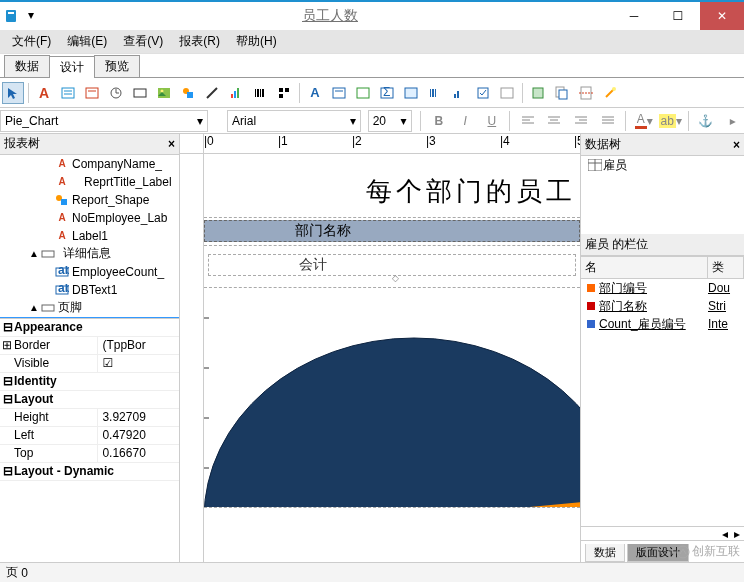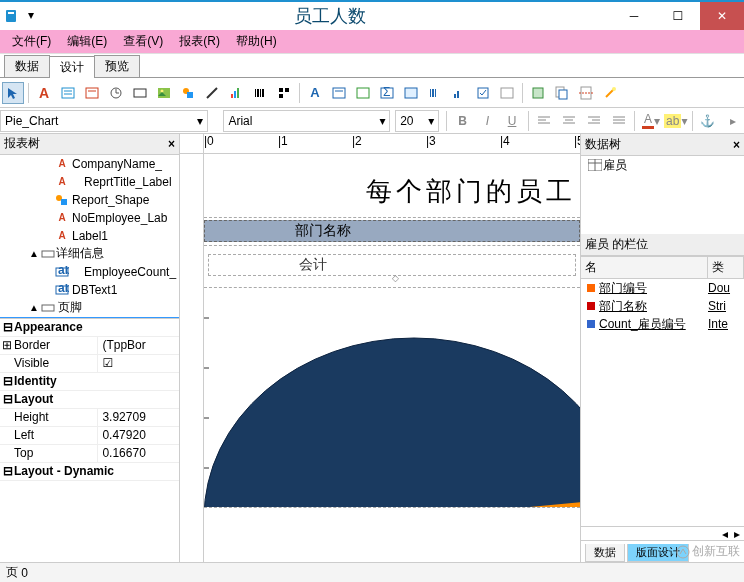--- a/index.html
+++ b/index.html
@@ -1,25 +1,25 @@
 <!DOCTYPE html>
 <html><head>
 <meta charset="utf-8">
 <style>
 * { margin: 0; padding: 0; box-sizing: border-box; font-family: "Microsoft YaHei", Arial, sans-serif; font-size: 12px; }
 body { width: 744px; height: 582px; overflow: hidden; background: #fff; display: flex; flex-direction: column; }
 
 .titlebar { height: 30px; background: #fff; border-top: 2px solid #1e90d0; display: flex; align-items: center; }
 .titlebar .icon { width: 16px; height: 16px; margin: 0 4px; }
-.titlebar .title { flex: 1; text-align: center; font-size: 18px; color: #0c4a6e; }
+.titlebar .title { flex: 1; text-align: center; font-size: 14px; color: #737373; text-decoration: underline; }
 .win-btns { display: flex; }
 .win-btns div { width: 44px; height: 28px; display: flex; align-items: center; justify-content: center; }
 .win-close { background: #c75050; color: #fff; }
 
-.menubar { height: 24px; background: #f9a8d4; display: flex; align-items: center; padding: 0 4px; border-bottom: 1px solid #e0e0e0; }
+.menubar { height: 24px; background: #e5e5e5; display: flex; align-items: center; padding: 0 4px; border-bottom: 1px solid #e0e0e0; }
 .menubar span { padding: 2px 8px; }
 
 .tabbar { height: 24px; display: flex; align-items: flex-end; padding-left: 4px; border-bottom: 1px solid #999; }
 .tab { padding: 2px 10px; border: 1px solid #999; border-bottom: none; margin-right: -1px; background: #f0f0f0; }
 .tab.active { background: #fff; position: relative; top: 1px; }
 
 .toolbar { height: 30px; display: flex; align-items: center; padding: 2px; border-bottom: 1px solid #ccc; gap: 2px; }
 .tb-btn { width: 22px; height: 22px; display: flex; align-items: center; justify-content: center; border: 1px solid transparent; }
 .tb-btn.active { border: 1px solid #7aa7c7; background: #d5e5f3; }
 .tb-sep { width: 1px; height: 20px; background: #ccc; margin: 0 2px; }
@@ -65,21 +65,21 @@
 .col-header { display: flex; background: #f4f4f4; border-top: 1px solid #ccc; border-bottom: 1px solid #ccc; }
 .col-header div { padding: 2px 4px; border-right: 1px solid #ccc; }
 .field-row { display: flex; height: 18px; text-decoration: underline; }
 .field-row .fn { flex: 1; padding-left: 6px; display: flex; align-items: center; }
 .field-row .ft { width: 36px; display: flex; align-items: center; }
 .legend-sw { width: 8px; height: 8px; margin-right: 4px; display: inline-block; }
 
 .status { height: 20px; border-top: 1px solid #ccc; display: flex; align-items: center; padding: 0 6px; background: #f4f4f4; }
 
 .bottom-tabs { height: 22px; display: flex; align-items: flex-end; border-top: 1px solid #ccc; padding-left: 4px; gap: 2px; }
-.bottom-tab { padding: 1px 8px; border: 1px solid #ccc; border-top: none; font-size: 11px; background: #7dd3fc; }
+.bottom-tab { padding: 1px 8px; border: 1px solid #ccc; border-top: none; font-size: 11px; background: #a3a3a3; }
 .bottom-tab.active { background: #f4f4f4; }
 .watermark { position: absolute; right: 4px; bottom: 22px; font-size: 9px; color: #aaa; display: flex; align-items: center; gap: 2px; pointer-events: none; }
 svg { pointer-events: none; }
 </style>
 </head>
 <body>
 
 <div class="titlebar">
   <span class="icon">
     <svg width="16" height="16">
@@ -260,21 +260,21 @@
       </svg>
     </div>
 </div>
 
 <div class="fontbar">
   <div class="font-sel" style="width:208px">
       <span>Pie_Chart</span>
       <span style="margin-left:auto">▾</span>
     </div>
   <div style="width:8px"></div>
-  <div class="font-sel" style="width:167px">
+  <div class="font-sel" style="width:134px">
       <span>Arial</span>
       <span style="margin-left:auto">▾</span>
     </div>
   <div class="font-sel" style="width:44px">
       <span>20</span>
       <span style="margin-left:auto">▾</span>
     </div>
   <div class="tb-sep"></div>
   <div class="fb-btn">
       <b>B</b>
@@ -359,31 +359,31 @@
           <span class="ticon" style="color:#d04020">A</span>
           <span style="margin-left:2px">Label1</span>
         </div>
         <div class="tree-row" style="padding-left: 28px;">
           <span class="toggle">▲</span>
           <span class="ticon">
             <svg width="14" height="12">
               <rect x="1" y="3" width="12" height="6" fill="#fff" stroke="#666"></rect>
             </svg>
           </span>
-          <span style="margin-left:0">详细信息</span>
+          <span style="margin-left:7px">详细信息</span>
         </div>
         <div class="tree-row" style="padding-left: 42px;">
           <span class="toggle"></span>
           <span class="ticon">
             <svg width="14" height="12">
               <rect x="1" y="2" width="12" height="8" fill="none" stroke="#1e66b0"></rect>
               <text x="3" y="8" font-size="6" fill="#1e66b0">ab</text>
             </svg>
           </span>
-          <span style="margin-left:14px">EmployeeCount_</span>
+          <span style="margin-left:2px">EmployeeCount_</span>
         </div>
         <div class="tree-row" style="padding-left: 42px;">
           <span class="toggle"></span>
           <span class="ticon">
             <svg width="14" height="12">
               <rect x="1" y="2" width="12" height="8" fill="none" stroke="#1e66b0"></rect>
               <text x="3" y="8" font-size="6" fill="#1e66b0">ab</text>
             </svg>
           </span>
           <span style="margin-left:2px">DBText1</span>

